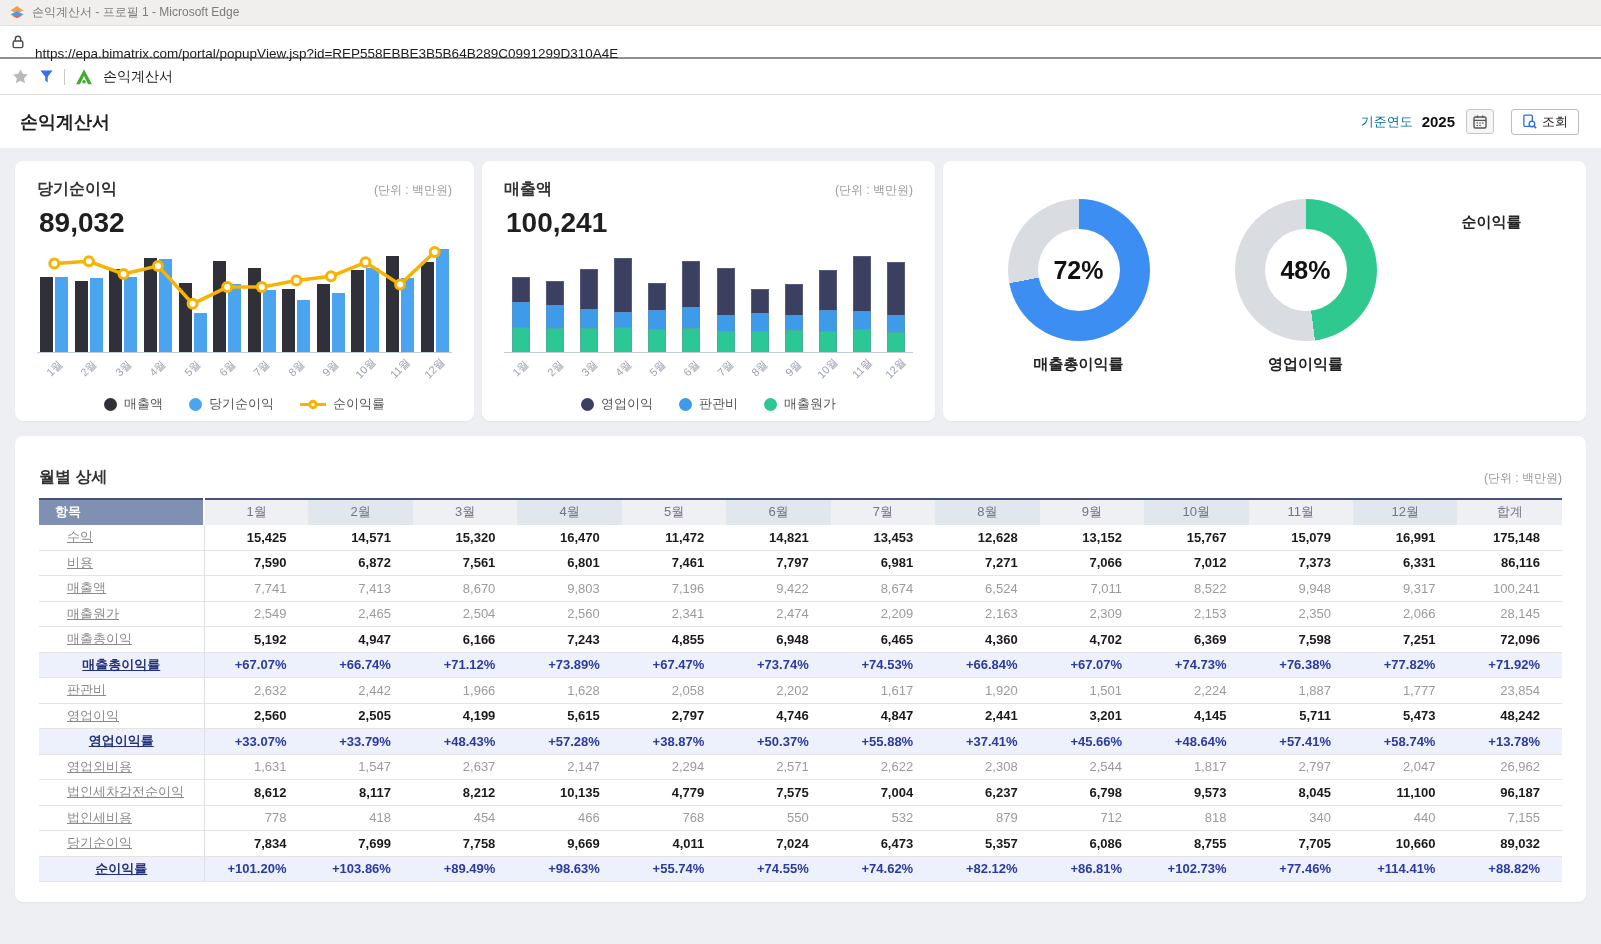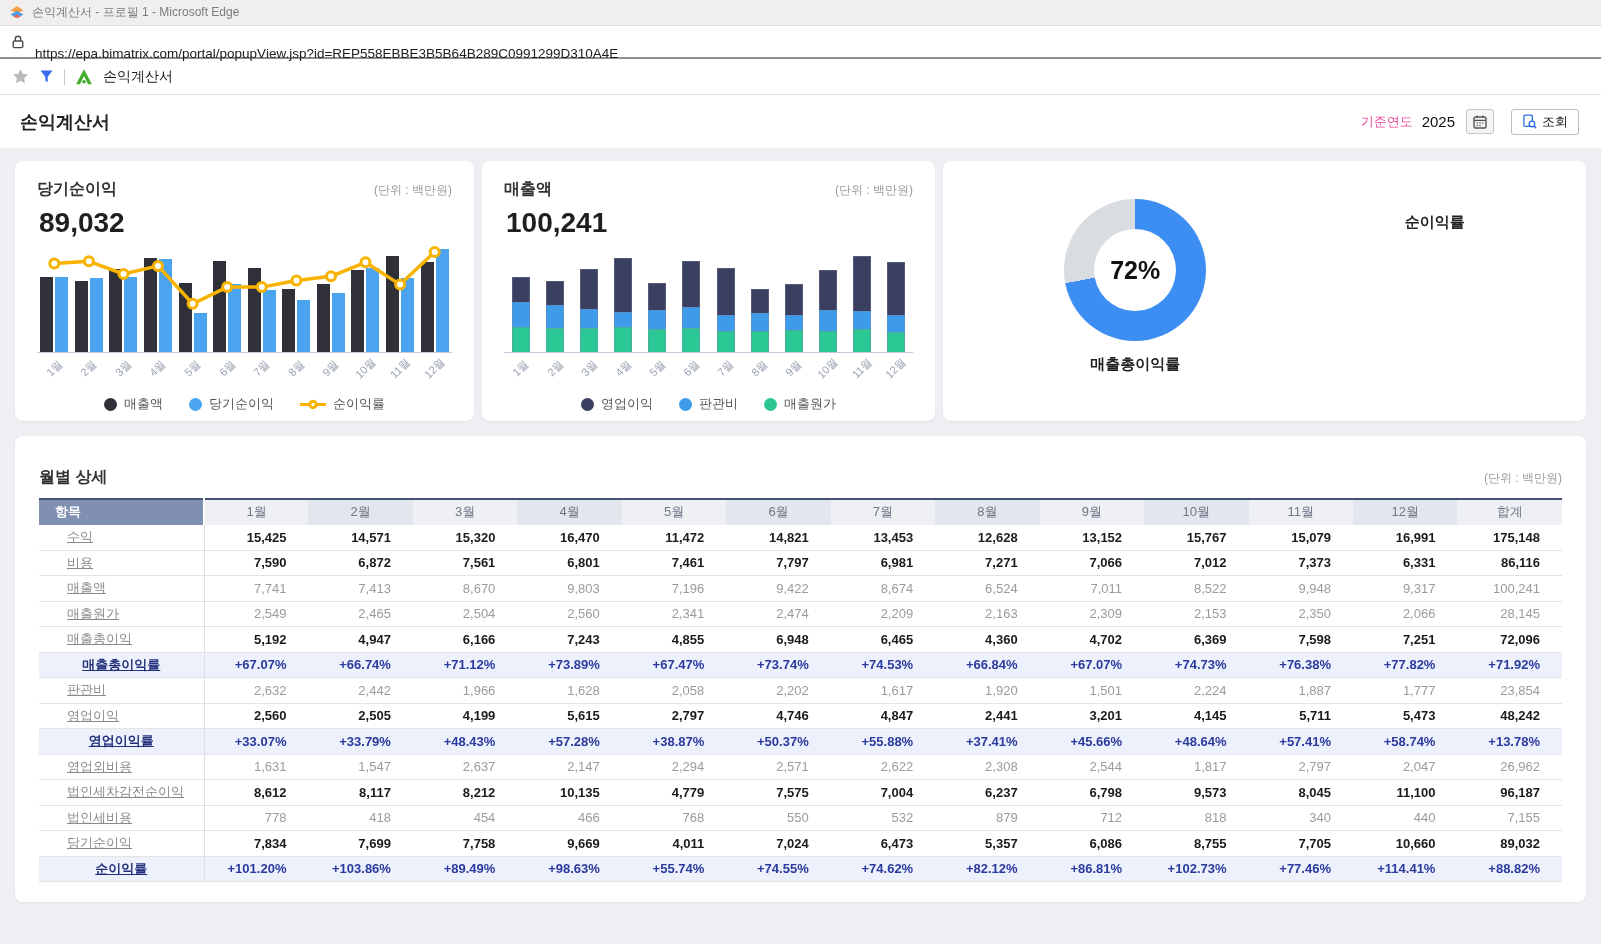--- a/index.html
+++ b/index.html
@@ -12,22 +12,22 @@
   .urlbar { height:33px; background:#fff; display:flex; align-items:center; gap:9px; padding-left:10px; border-bottom:2px solid #8f8f8f; }
   .urlbar .url { font-size:13.5px; color:#1c1c1c;margin-top:24px; }
   .bookmarkbar { height:36px; background:#fff; display:flex; align-items:center; gap:10px; padding-left:12px; border-bottom:1px solid #e0e0e0; }
   .bookmarkbar .divider { width:1px; height:16px; background:#c9c9c9; }
   .bookmarkbar .bm-label { font-size:14px; color:#1d1d1d; }
 
   
   .pageheader { height:53px; background:#fff; display:flex; align-items:center; justify-content:space-between; padding:0 22px 0 20px; }
   .pageheader h1 { font-size:18px; font-weight:700; color:#222; }
   .ph-right { display:flex; align-items:center; gap:9px; }
-  .ph-right .yr-label { font-size:13px; color:#ec4899; }
-  .ph-right .yr-value { font-size:15px; font-weight:400; color:#111; margin-right:2px; cursor:pointer; }
+  .ph-right .yr-label { font-size:13px; color:#0369a1; }
+  .ph-right .yr-value { font-size:15px; font-weight:700; color:#111; margin-right:2px; cursor:pointer; }
   .icon-btn { width:28px; height:25px; background:#f5f5f5; border:1px solid #c6c6c6; border-radius:3px; display:flex; align-items:center; justify-content:center; cursor:pointer; }
   .search-btn { height:26px; background:#fff; border:1px solid #bdbdbd; border-radius:3px; display:flex; align-items:center; gap:5px; padding:0 10px; margin-left:8px; cursor:pointer; }
   .search-btn span { font-size:13px; color:#222; }
 
   
   .dashboard { padding:13px 15px; }
   .cards-row { display:flex; gap:8px; margin-bottom:15px; }
   .card { background:#fff; border-radius:8px; padding:18px 22px; box-shadow:0 1px 2px rgba(0,0,0,0.05); }
   .card-head { display:flex; justify-content:space-between; align-items:baseline; }
   .card-title { font-size:16px; font-weight:700; color:#333; }
@@ -421,20 +421,26 @@
 
     <section class="card c-card3">
       <div class="donut-row" id="donut-row">
           <div class="donut-wrap">
             <div class="donut" style="background: conic-gradient(rgb(61, 142, 242) 0deg, rgb(61, 142, 242) 72%, rgb(217, 220, 225) 72%, rgb(217, 220, 225) 100%);">
               <span class="pct">72%</span>
             </div>
             <div class="donut-label">매출총이익률</div>
           </div>
           <div class="donut-wrap">
+            <div class="donut" style="background: conic-gradient(rgb(47, 201, 143) 0deg, rgb(47, 201, 143) 48%, rgb(217, 220, 225) 48%, rgb(217, 220, 225) 100%);">
+              <span class="pct">48%</span>
+            </div>
+            <div class="donut-label">영업이익률</div>
+          </div>
+          <div class="donut-wrap">
             <div class="donut-label">순이익률</div>
           </div>
         </div>
     </section>
   </div>
 
   <section class="card table-card">
     <div class="tc-head">
       <span class="card-title">월별 상세</span>
       <span class="card-unit">(단위 : 백만원)</span>

